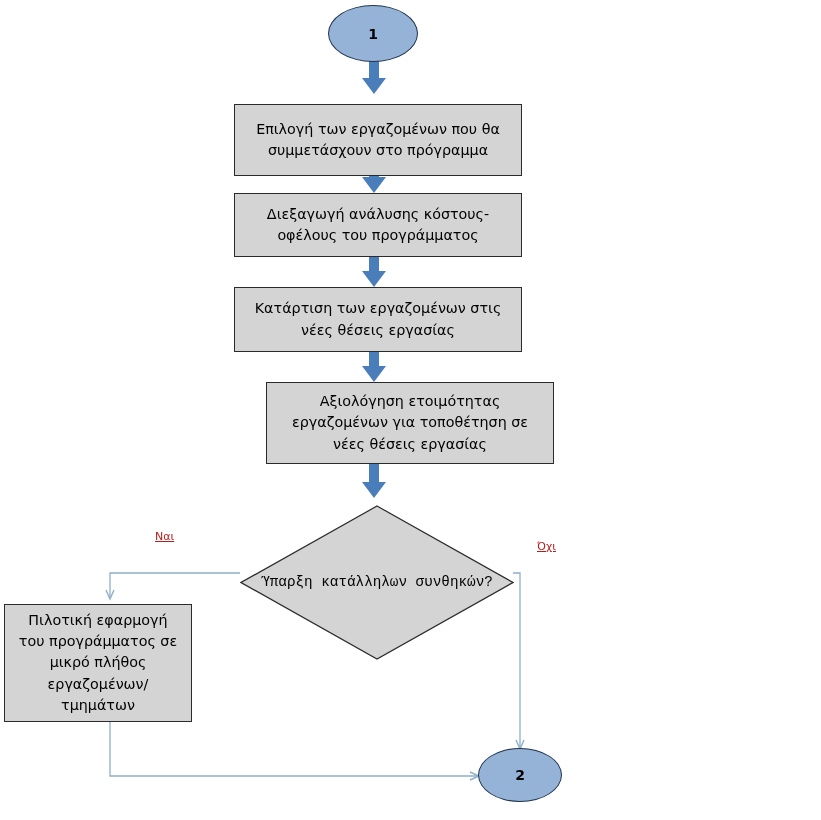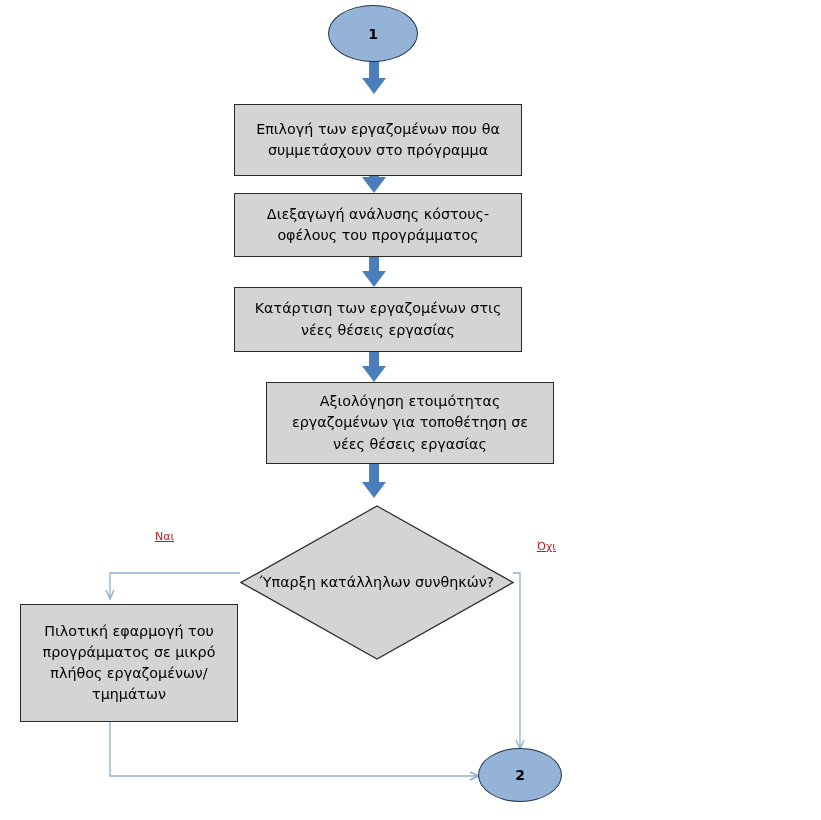--- a/index.html
+++ b/index.html
@@ -137,31 +137,31 @@
   </div>
 
   <div class="node process" style="left:234px; top:287px; width:288px; height:65px;">
     <span>Κατάρτιση των εργαζομένων στις νέες θέσεις εργασίας</span>
   </div>
 
   <div class="node process" style="left:234px; top:382px; width:288px; height:82px;margin-left:32px;">
     <span>Αξιολόγηση ετοιμότητας εργαζομένων για τοποθέτηση σε νέες θέσεις εργασίας</span>
   </div>
 
-  <div class="decision-wrap" style="left:240px; top:505px; width:274px; height:155px;">
+  <div class="decision-wrap" style="left:240px; top:505px; width:274px; height:155px;font-family:Liberation Mono, monospace;">
     <svg class="decision-shape" viewBox="0 0 274 155" xmlns="http://www.w3.org/2000/svg">
       <polygon points="137,1 273,77.5 137,154 1,77.5" fill="#D4D4D4" stroke="#2B2B2B" stroke-width="1.2"></polygon>
     </svg>
     <div class="decision-label">Ύπαρξη κατάλληλων συνθηκών?</div>
   </div>
 
   <div class="branch-label" style="left:155px; top:530px;">Ναι</div>
   <div class="branch-label" style="left:537px; top:540px;">Όχι</div>
 
-  <div class="node process" style="left:20px; top:604px; width:218px; height:118px;">
+  <div class="node process" style="left:4px; top:604px; width:188px; height:118px;">
     <span>Πιλοτική εφαρμογή του προγράμματος σε μικρό πλήθος εργαζομένων/τμημάτων</span>
   </div>
 
   <div class="node terminator" style="left:478px; top:748px; width:84px; height:54px;">
     <span>2</span>
   </div>
 
 
 </div>
 

